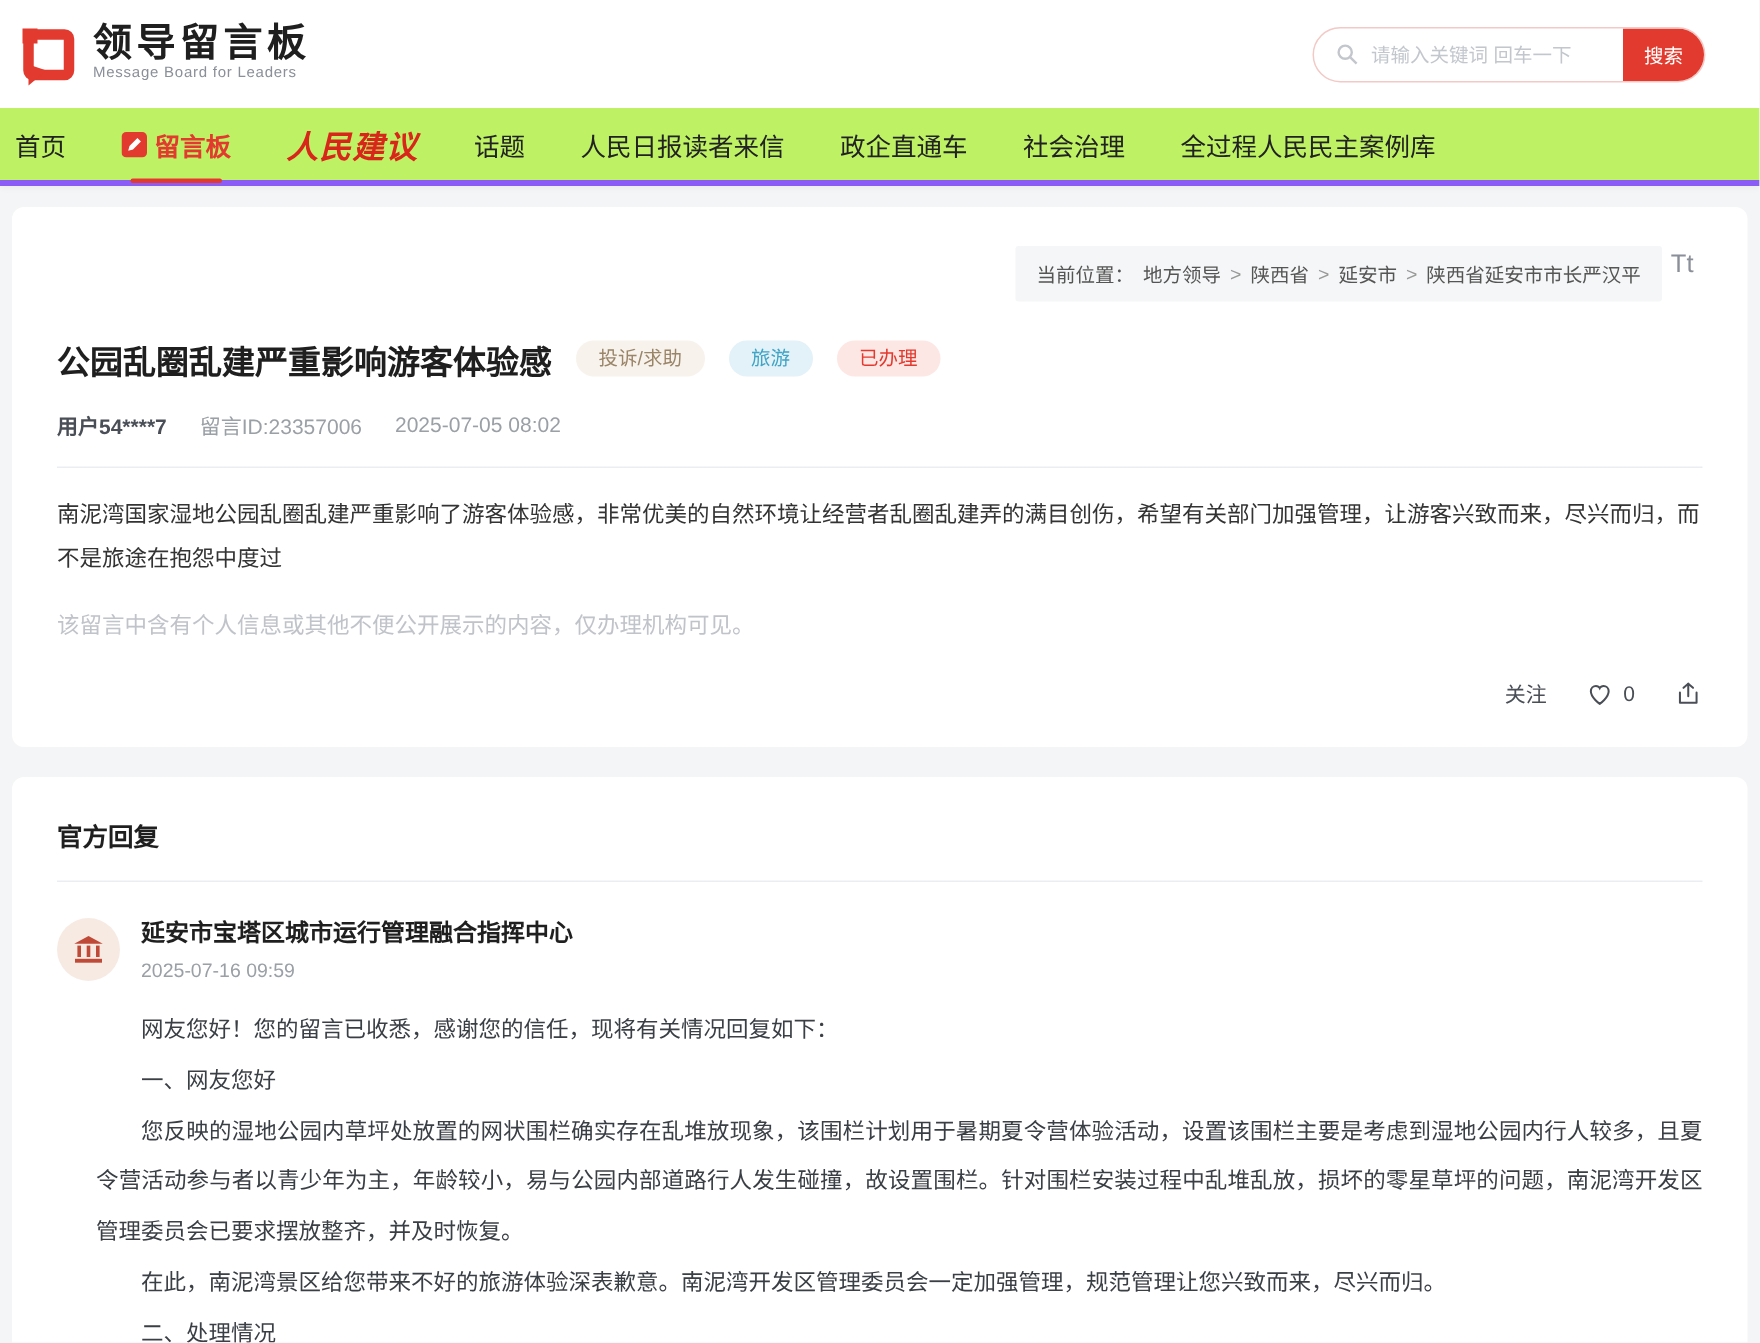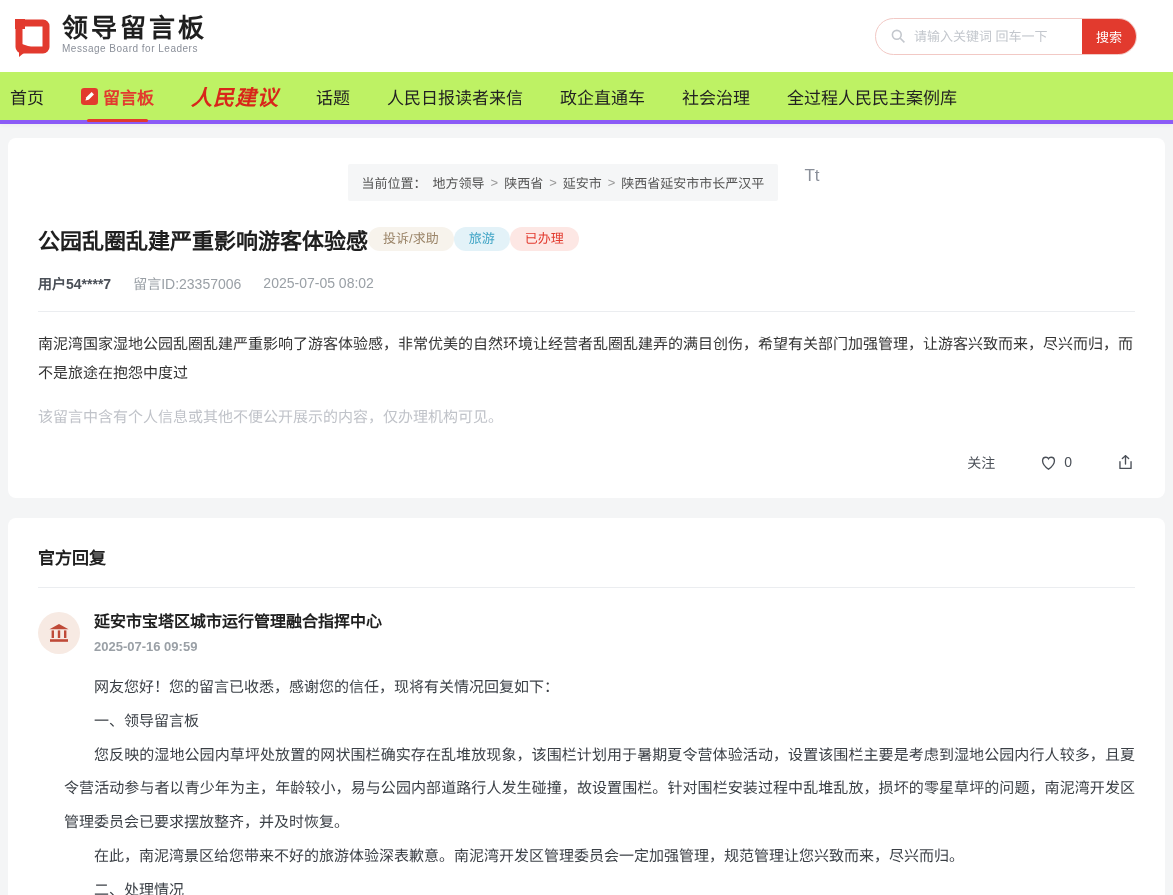--- a/index.html
+++ b/index.html
@@ -52,63 +52,63 @@
   }
   .nav-item.brand { color:#d8261a; font-weight:bold; font-size:21px; font-style:italic; letter-spacing:1px; }
   .nav-icon { display:flex; width:17px; height:17px; }
 
   
   .page { padding:14px 8px 0 8px; }
   .card { background:#fff; border-radius:8px; padding:26px 30px; }
   .card + .card { margin-top:20px; }
 
   
-  .crumb-row { display:flex; align-items:flex-start; justify-content:center;gap:20px; }
+  .crumb-row { display:flex; align-items:flex-start; justify-content:flex-end; }
   .breadcrumb {
     display:inline-flex; align-items:center; gap:6px;
     background:#f5f6f7; padding:9px 14px; font-size:13px; color:#555; border-radius:2px;
   }
   .breadcrumb .sep { color:#999; }
   .font-size-btn { color:#8a8f99; font-size:17px; cursor:pointer; padding:2px 6px; }
 
   
-  .title-row { display:flex; align-items:center; margin-top:22px; gap:0; flex-wrap:wrap; }
+  .title-row { display:flex; align-items:center; margin-top:22px; gap:16px; flex-wrap:wrap; }
   .post-title { font-size:22px; font-weight:bold; color:#1f1f1f; }
   .tag {
     display:inline-flex; align-items:center; font-size:13px;
     padding:4px 15px; border-radius:14px; line-height:1.2;
   }
   .tag.cat    { background:#f7f3ec; color:#9b8569; }
   .tag.topic  { background:#e3f2f8; color:#3fa4c5; }
   .tag.status { background:#fde7e4; color:#e23a2e; }
 
   
   .meta-row { margin-top:18px; display:flex; align-items:center; gap:22px; font-size:14px; color:#9aa0a6; }
   .meta-row .user { color:#4a4f57; font-weight:bold; }
   .divider { border:none; border-top:1px solid #ebedf0; margin:18px 0; }
 
   .post-body { font-size:15px; line-height:1.9; color:#333; }
   .privacy-note { margin-top:18px; font-size:15px; color:#c0c3c9; }
 
   .actions {
     margin-top:26px; display:flex; justify-content:flex-end; align-items:center;
-    gap:44px; font-size:14px; color:#4a4f57;
+    gap:26px; font-size:14px; color:#4a4f57;
   }
   .action { display:flex; align-items:center; gap:6px; cursor:pointer; }
   .action svg { display:block; }
 
   
   .section-title { font-size:17px; font-weight:bold; color:#1f1f1f; }
   .reply-head { display:flex; align-items:flex-end; gap:14px; }
   .org-avatar {
     width:42px; height:42px; border-radius:50%; background:#f7eae3;
     display:flex; align-items:center; justify-content:center; flex:none;
   }
   .org-name { font-size:16px; font-weight:bold; color:#1f1f1f; padding-top:2px; }
-  .reply-date { margin-top:7px; font-size:13px; color:#9aa0a6;font-weight:bold; }
+  .reply-date { margin-top:7px; font-size:13px; color:#9aa0a6; }
   .reply-body { margin:16px 0 0 26px; }
   .reply-body p {
     font-size:15px; color:#3a3f45; line-height:2.25;
     text-indent:2em; text-align:justify;
   }
 </style>
 </head>
 <body>
 
 <header class="header">
@@ -230,21 +230,21 @@
         </svg>
       </span>
       <div>
         <div class="org-name">延安市宝塔区城市运行管理融合指挥中心</div>
         <div class="reply-date">2025-07-16 09:59</div>
       </div>
     </div>
 
     <div class="reply-body">
       <p>网友您好！您的留言已收悉，感谢您的信任，现将有关情况回复如下：</p>
-      <p>一、领导留言板</p>
+      <p>一、网友您好</p>
       <p>您反映的湿地公园内草坪处放置的网状围栏确实存在乱堆放现象，该围栏计划用于暑期夏令营体验活动，设置该围栏主要是考虑到湿地公园内行人较多，且夏令营活动参与者以青少年为主，年龄较小，易与公园内部道路行人发生碰撞，故设置围栏。针对围栏安装过程中乱堆乱放，损坏的零星草坪的问题，南泥湾开发区管理委员会已要求摆放整齐，并及时恢复。</p>
       <p>在此，南泥湾景区给您带来不好的旅游体验深表歉意。南泥湾开发区管理委员会一定加强管理，规范管理让您兴致而来，尽兴而归。</p>
       <p>二、处理情况</p>
 
     </div>
   </section>
 
 </div>
 
 </body></html>

